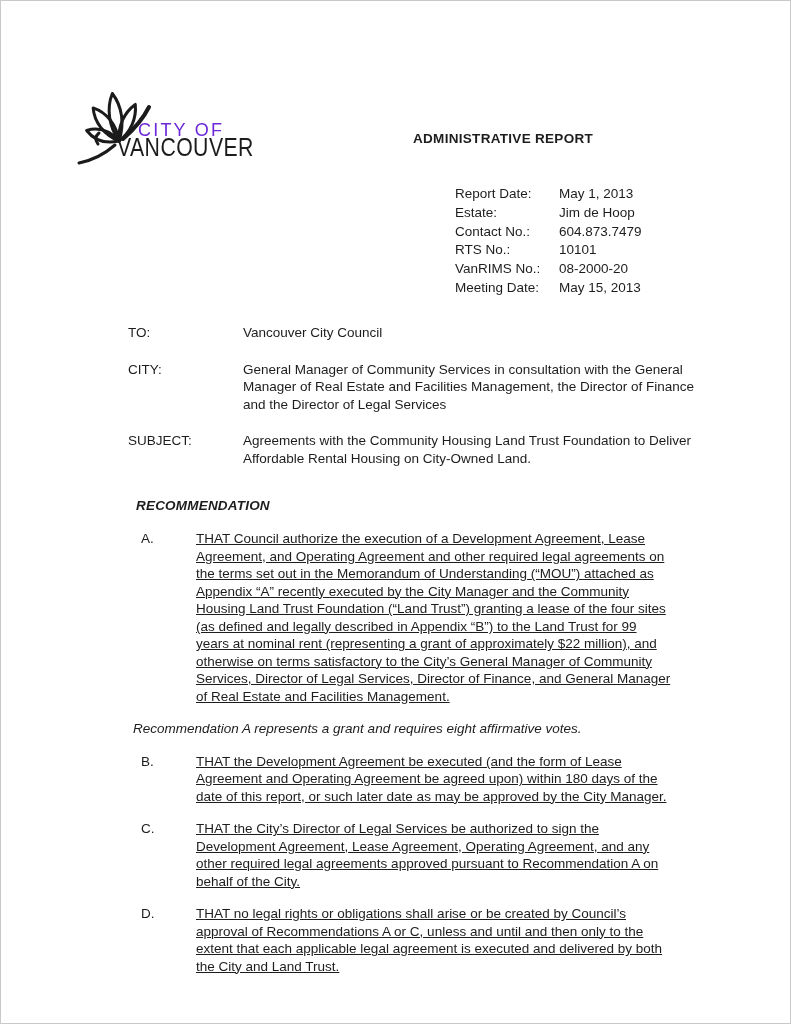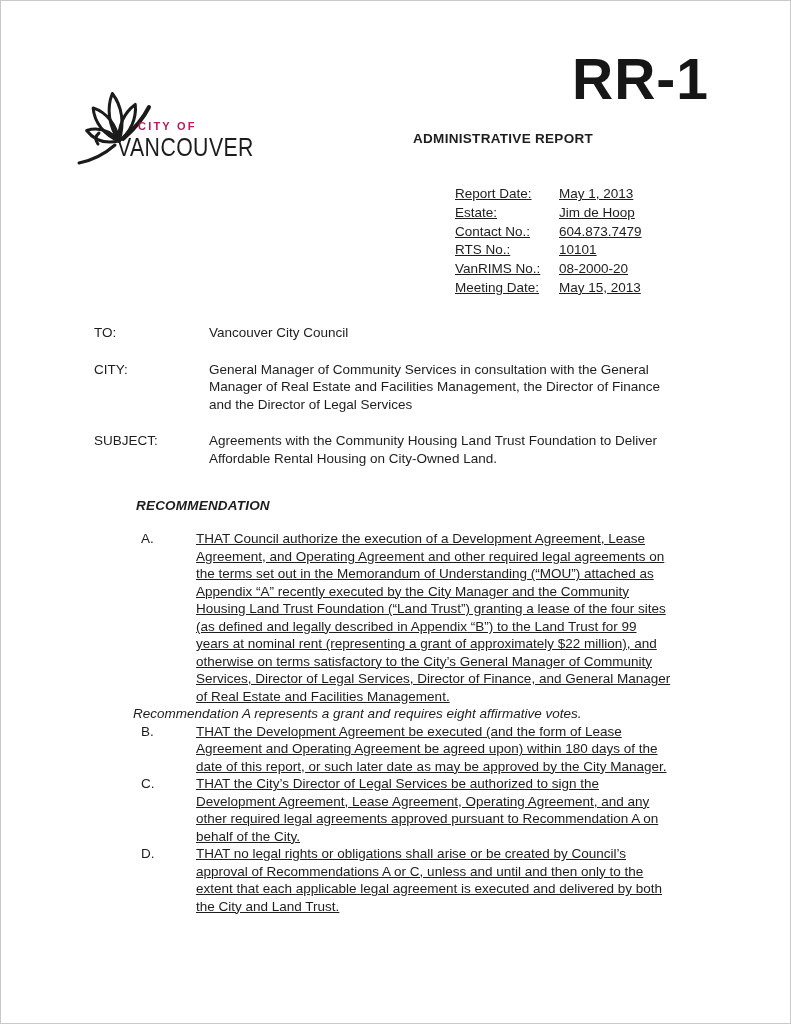--- a/index.html
+++ b/index.html
@@ -13,58 +13,58 @@
     font-family: "Liberation Sans", sans-serif;
     color: #1d1d1d;
     overflow: hidden;
   }
 
   
   .logo { position: absolute; left: 76px; top: 86px; width: 230px; height: 92px; }
   .logo svg { position: absolute; left: 0; top: 2px; }
   .logo-cityof {
     position: absolute; left: 61px; top: 33px;
-    font-size: 11px; letter-spacing: 2.2px; color: #be185d; font-weight: bold;
+    font-size: 18px; letter-spacing: 2.2px; color: #6d28d9;
   }
   .logo-vancouver {
     position: absolute; left: 40px; top: 46px;
     font-size: 25px; letter-spacing: 0.5px; color: #1c1c1c;
     transform: scaleX(0.85); transform-origin: left top;
   }
 
   .report-number {
     position: absolute; left: 571px; top: 50px;
     font-size: 57px; font-weight: bold; line-height: 1; letter-spacing: 1px;
     color: #161616;
   }
 
   .report-type {
     position: absolute; left: 412px; top: 130px;
     font-size: 13.5px; font-weight: bold; letter-spacing: 0.3px; text-align: center;
   }
 
   
   .details { position: absolute; left: 454px; top: 184px; font-size: 13.5px; line-height: 18.8px; }
-  .drow { display: flex; text-decoration: underline; }
+  .drow { display: flex; }
   .dlabel { width: 104px; flex: none; }
 
   
   .addr { position: absolute; left: 93px; top: 323px; width: 615px; font-size: 13.5px; line-height: 17.5px; }
   .arow { display: flex; }
   .arow + .arow { margin-top: 19px; }
-  .alabel { width: 115px; flex: none; }
+  .alabel { width: 115px; flex: none; margin-left: 34px; }
   .avalue { width: 500px; white-space: pre-line; }
 
   
   .rec-heading {
     position: absolute; left: 93px; top: 497px;
     font-size: 13.5px; font-weight: bold; font-style: italic; letter-spacing: 0.2px; margin-left: 42px;
   }
   .rec-body { position: absolute; left: 140px; top: 529px; width: 570px; font-size: 13.5px; line-height: 17.5px; }
-  .rec-body > * + * { }
+  .rec-body > * + * { margin-top: 15px; }
   .rec-item { display: flex; }
   .rec-letter { width: 55px; flex: none; }
   .rec-text { width: 515px; white-space: pre-line; text-decoration: underline; }
   .rec-note { font-style: italic; margin-left: -8px; }
 </style>
 </head>
 <body>
 
 <div class="page">
 
@@ -79,21 +79,20 @@
           <path d="M4 -2 Q 22 -18 30 -34" stroke-width="4"></path>
           <path d="M-20 -8 q -6 5 -1 11"></path>
           <path d="M-4 4 Q -20 18 -40 22"></path>
         </g>
       </g>
     </svg>
     <div class="logo-cityof">CITY OF</div>
     <div class="logo-vancouver">VANCOUVER</div>
   </div>
 
-  <div class="report-number">RR-1</div>
 
   <div class="report-type">ADMINISTRATIVE REPORT</div>
 
   <div class="details">
     <div class="drow">
       <div class="dlabel">Report Date:</div>
       <div class="dvalue">May 1, 2013</div>
     </div>
     <div class="drow">
       <div class="dlabel">Estate:</div>

